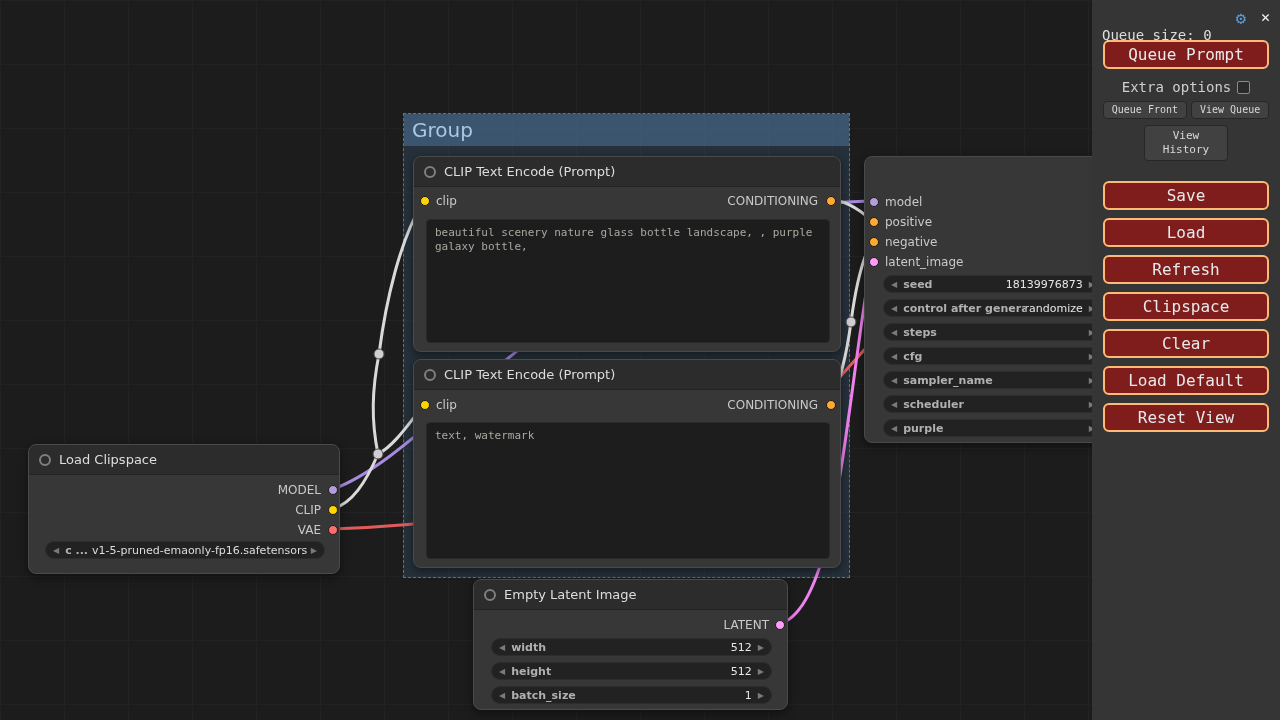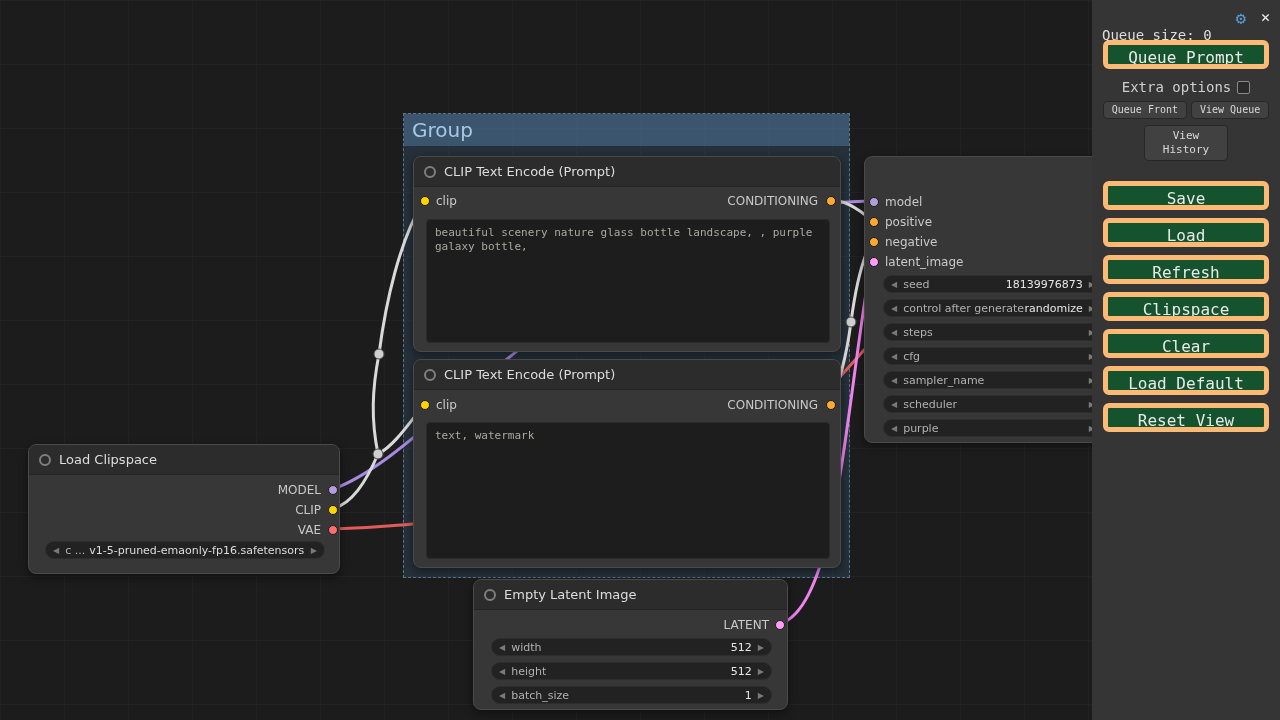--- a/index.html
+++ b/index.html
@@ -22,34 +22,34 @@
                 border-radius:7px 7px 0 0; color:#ddd; font-size:13px; padding-left:30px; overflow:hidden; white-space:nowrap;}
   .tdot { position:absolute; left:10px; top:9px; width:12px; height:12px; border-radius:50%;
           border:2px solid #7f7f7f; background:transparent; }
   .port { position:absolute; width:10px; height:10px; border-radius:50%; border:1px solid #1c1c1c;
           transform:translate(-50%,-50%); }
   .plabel { position:absolute; font-size:12px; color:#c9c9c9; white-space:nowrap; }
   .plabel.right { text-align:right; }
   .widget { position:absolute; height:18px; background:#222; border:1px solid #2d2d2d; border-radius:9px;
             display:flex; align-items:center; padding:0 7px; font-size:11px; color:#aaa; overflow:hidden; white-space:nowrap;}
   .widget .arr { color:#7a7a7a; font-size:8px; flex:0 0 auto; }
-  .widget .wlabel { margin-left:6px; color:#b0b0b0; flex:0 1 auto; overflow:hidden; }
+  .widget .wlabel { margin-left:6px; color:#b0b0b0; flex:0 1 auto; overflow:hidden;font-weight:bold; }
   .widget .wvalue { margin-left:auto; margin-right:6px; color:#e6e6e6; }
   .widget.combo { justify-content:flex-start; }
   .widget.combo .wvalue { margin:0 auto 0 4px; color:#ddd; }
   .promptbox { position:absolute; background:#1d1d1d; border:1px solid #2a2a2a; border-radius:4px;
                color:#a9a9a2; font-family:"DejaVu Sans Mono", monospace; font-size:11px; line-height:1.25;
                padding:6px 8px; overflow:hidden; white-space:pre-wrap; }
   
   .sidebar { position:absolute; top:0; right:0; width:188px; height:720px; background:#353535; z-index:10;
              font-family:"DejaVu Sans Mono", monospace; color:#ddd; }
   .sb-head { position:relative; height:34px; padding:27px 8px 0 10px; font-size:14px; color:#ddd; }
   .sb-gear { position:absolute; right:34px; top:8px; font-size:17px; color:#5b9bd5; cursor:pointer; }
   .sb-close { position:absolute; right:10px; top:8px; font-size:15px; color:#eee; cursor:pointer; }
-  .btn { display:block; margin:8px auto 0 auto; width:166px; height:29px; background:#14532d; border:5px solid #fdba74;
+  .btn { display:block; margin:8px auto 0 auto; width:166px; height:29px; background:#7f1d1d; border:2px solid #fdba74;
          border-radius:6px; color:#e9e9e9; font-family:"DejaVu Sans Mono", monospace; font-size:16px;
          text-align:center; line-height:26px; cursor:pointer; overflow:hidden; white-space:nowrap;}
   .btn.big { margin-top:6px; }
   .extra-row { display:flex; align-items:center; justify-content:center; gap:6px; margin-top:10px;
                font-size:14px; color:#cfcfcf; }
   .checkbox { width:13px; height:13px; border:1px solid #8a8a8a; background:#2a2a2a; border-radius:2px; cursor:pointer;}
   .small-row { display:flex; justify-content:center; gap:4px; margin-top:6px; }
   .btn-sm { background:#414141; border:1px solid #272727; border-radius:4px; color:#d8d8d8;
             font-size:10px; height:18px; line-height:16px; padding:0 8px; cursor:pointer;
             font-family:"DejaVu Sans Mono", monospace; }

